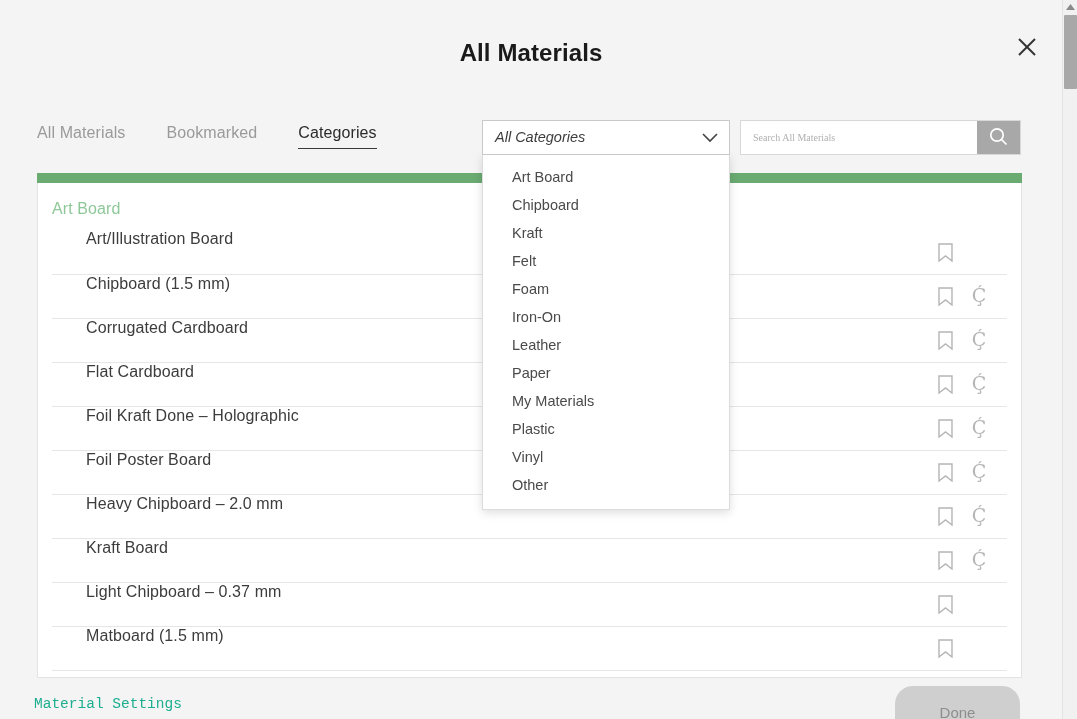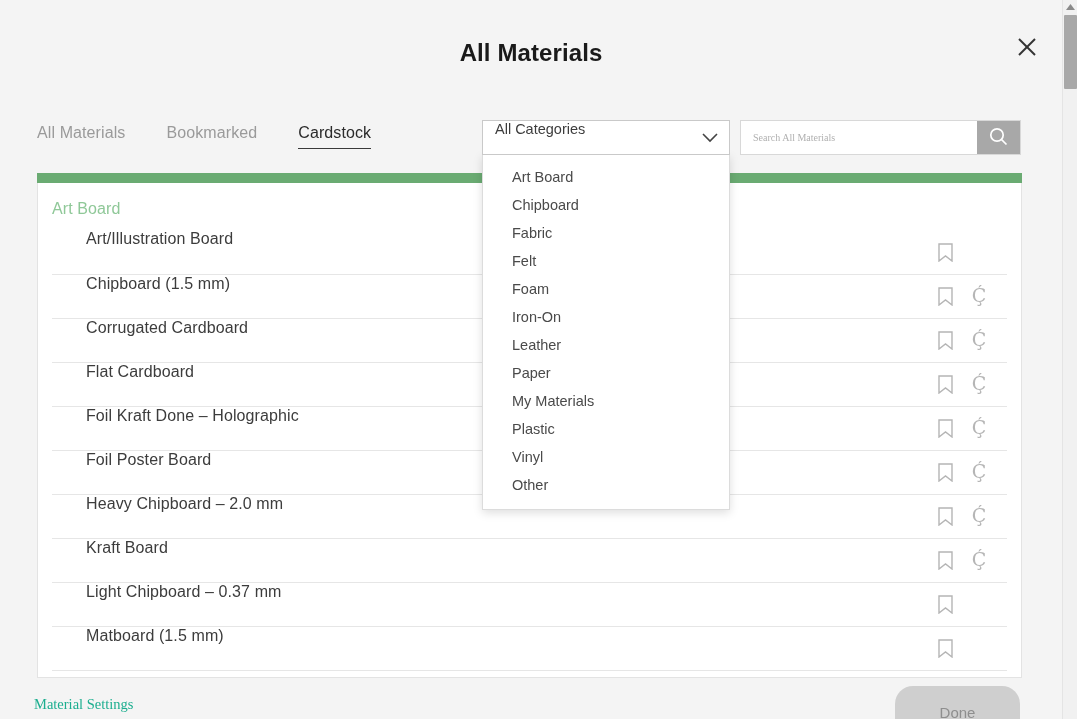--- a/index.html
+++ b/index.html
@@ -89,24 +89,25 @@
     position: absolute;
     left: 482px; top: 108px;
     width: 248px;
   }
   .cat-select {
     position: relative;
     width: 248px; height: 35px;
     background: #fff;
     border: 1px solid #c9c9c9;
     display: flex;
-    align-items: flex-start;
-    padding: 0 12px;
+    align-items: flex-end;
+    padding: 9px 12px;
     cursor: pointer;
     z-index: 30;
+    font-style: italic;
   }
   .cat-select-label {
     font-size: 14.5px;
     color: #3d3d3d;
   }
   .cat-chevron {
     position: absolute;
     right: 11px; top: 50%;
     transform: translateY(-50%);
     display: block;
@@ -238,21 +239,21 @@
     height: 53px;
     background: #f4f4f4;
   }
   .material-settings-link {
     position: absolute;
     left: 34px; top: 18px;
     font-size: 14.5px;
     color: #1cae8f;
     cursor: pointer;
     background: none; border: none;
-    font-family: Liberation Serif, serif;
+    font-family: Liberation Mono, monospace;
     padding: 0;
   }
   .done-btn {
     position: absolute;
     right: 42px; top: 8px;
     width: 125px; height: 52px;
     border-radius: 18px;
     background: #cfcfcf;
     border: none;
     color: #8e8e8e;
@@ -300,21 +301,21 @@
             <line x1="19" y1="3" x2="3" y2="19" stroke="#333" stroke-width="2"></line>
           </svg>
         </span>
       </button>
     </div>
 
     <div class="toolbar">
       <div class="tabs">
         <button class="tab">All Materials</button>
         <button class="tab">Bookmarked</button>
-        <button class="tab active">Cardstock</button>
+        <button class="tab active">Categories</button>
       </div>
     </div>
 
     <div class="panel-topbar"></div>
 
     <div class="list-panel">
       <div class="group-heading">Art Board</div>
       <div class="rows">
 
         <div class="row">
@@ -461,21 +462,21 @@
         <span class="cat-select-label">All Categories</span>
         <span class="cat-chevron">
           <svg width="16" height="10" viewBox="0 0 16 10">
             <polyline points="1,1 8,8 15,1" fill="none" stroke="#444" stroke-width="1.6"></polyline>
           </svg>
         </span>
       </div>
       <div class="cat-menu">
         <div class="cat-option">Art Board</div>
         <div class="cat-option">Chipboard</div>
-        <div class="cat-option">Fabric</div>
+        <div class="cat-option">Kraft</div>
         <div class="cat-option">Felt</div>
         <div class="cat-option">Foam</div>
         <div class="cat-option">Iron-On</div>
         <div class="cat-option">Leather</div>
         <div class="cat-option">Paper</div>
         <div class="cat-option">My Materials</div>
         <div class="cat-option">Plastic</div>
         <div class="cat-option">Vinyl</div>
         <div class="cat-option">Other</div>
       </div>

